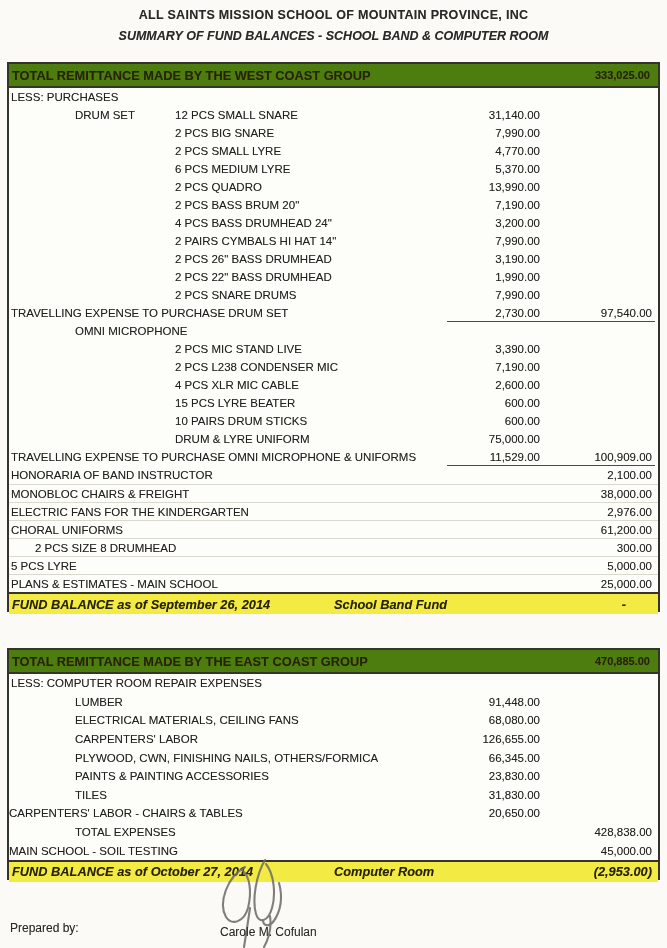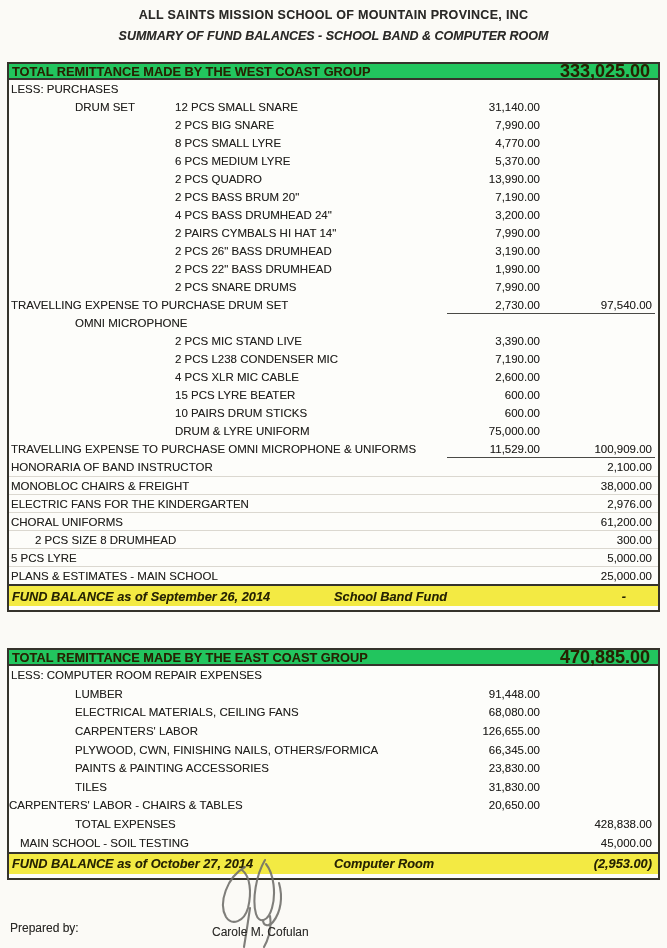--- a/index.html
+++ b/index.html
@@ -10,41 +10,41 @@
     color:#22211f;
     text-shadow:0 0 0.6px rgba(60,58,50,0.38);
   }
   .title{padding-top:8px;text-align:center;font-size:12.5px;font-weight:bold;letter-spacing:0.3px;color:#2a2927;}
   .subtitle{margin-top:7px;text-align:center;font-size:12.5px;font-weight:bold;font-style:italic;color:#2a2927;}
 
   .tbl{position:absolute;left:7px;width:653px;border:2px solid #35332b;background:#fdfdfa;box-sizing:border-box;}
   .tbl-1{top:62px;height:550px;}
   .tbl-2{top:648px;height:232px;}
 
-  .tbl-head{height:16px;display:flex;align-items:center;background:#22c55e;border-bottom:2px solid #35332b;box-sizing:border-box;}
+  .tbl-head{height:24px;display:flex;align-items:center;background:#4d7c0f;border-bottom:2px solid #35332b;box-sizing:border-box;}
   .tbl-head .h-label{flex:1;padding-left:3px;font-size:12.8px;font-weight:bold;color:#262300;white-space:nowrap;}
-  .tbl-head .h-amt{padding-right:8px;font-size:18px;font-weight:bold;color:#262300;}
+  .tbl-head .h-amt{padding-right:8px;font-size:11px;font-weight:bold;color:#262300;}
 
   .row{position:relative;height:18px;display:flex;align-items:center;font-size:11.5px;box-sizing:border-box;white-space:nowrap;}
   .tbl-2 .row{height:18.6px;}
   .row .desc{flex:1;overflow:hidden;}
   .row .grp{position:absolute;left:66px;top:0;height:100%;display:flex;align-items:center;}
   .row .a1{width:100px;text-align:right;}
   .row .a2{width:112px;text-align:right;padding-right:6px;}
   .row.rule::after{content:"";position:absolute;left:438px;right:3px;bottom:0;border-bottom:1.6px solid #4a4a46;}
   .row.sep{border-top:1px solid #dbd8d0;}
 
   .tbl-foot{position:relative;height:22px;display:flex;align-items:center;background:#f3ea43;border-top:2px solid #35332b;box-sizing:border-box;font-size:12.8px;font-weight:bold;font-style:italic;color:#262300;}
   .tbl-foot .f-label{padding-left:3px;white-space:nowrap;}
   .tbl-foot .f-label2{position:absolute;left:325px;white-space:nowrap;}
   .tbl-foot .f-amt{margin-left:auto;padding-right:6px;}
   .tbl-foot .f-amt.dash{padding-right:32px;}
 
   .prepared{position:absolute;left:10px;top:921px;font-size:12px;color:#2a2927;}
-  .sig-name{position:absolute;left:212px;top:925px;font-size:12px;color:#2e2d2b;}
+  .sig-name{position:absolute;left:220px;top:925px;font-size:12px;color:#2e2d2b;}
   .sig-svg{position:absolute;left:205px;top:856px;}
 </style>
 </head>
 <body>
 
 <div class="page">
 
   <div class="title">ALL SAINTS MISSION SCHOOL OF MOUNTAIN PROVINCE, INC</div>
   <div class="subtitle">SUMMARY OF FUND BALANCES - SCHOOL BAND &amp; COMPUTER ROOM</div>
 
@@ -64,21 +64,21 @@
           <div class="desc" style="padding-left: 166px;">12 PCS SMALL SNARE</div>
           <div class="a1">31,140.00</div>
           <div class="a2"></div>
         </div>
         <div class="row">
           <div class="desc" style="padding-left: 166px;">2 PCS BIG SNARE</div>
           <div class="a1">7,990.00</div>
           <div class="a2"></div>
         </div>
         <div class="row">
-          <div class="desc" style="padding-left: 166px;">8 PCS SMALL LYRE</div>
+          <div class="desc" style="padding-left: 166px;">2 PCS SMALL LYRE</div>
           <div class="a1">4,770.00</div>
           <div class="a2"></div>
         </div>
         <div class="row">
           <div class="desc" style="padding-left: 166px;">6 PCS MEDIUM LYRE</div>
           <div class="a1">5,370.00</div>
           <div class="a2"></div>
         </div>
         <div class="row">
           <div class="desc" style="padding-left: 166px;">2 PCS QUADRO</div>
@@ -248,21 +248,21 @@
           <div class="desc" style="">CARPENTERS' LABOR - CHAIRS &amp; TABLES</div>
           <div class="a1">20,650.00</div>
           <div class="a2"></div>
         </div>
         <div class="row">
           <div class="desc" style="padding-left: 66px;">TOTAL EXPENSES</div>
           <div class="a1"></div>
           <div class="a2">428,838.00</div>
         </div>
         <div class="row">
-          <div class="desc" style="padding-left: 11px;">MAIN SCHOOL - SOIL TESTING</div>
+          <div class="desc" style="padding-left: 0;">MAIN SCHOOL - SOIL TESTING</div>
           <div class="a1"></div>
           <div class="a2">45,000.00</div>
         </div>
       </div>
     <div class="tbl-foot">
       <div class="f-label">FUND BALANCE as of October 27, 2014</div>
       <div class="f-label2">Computer Room</div>
       <div class="f-amt">(2,953.00)</div>
     </div>
   </div>

